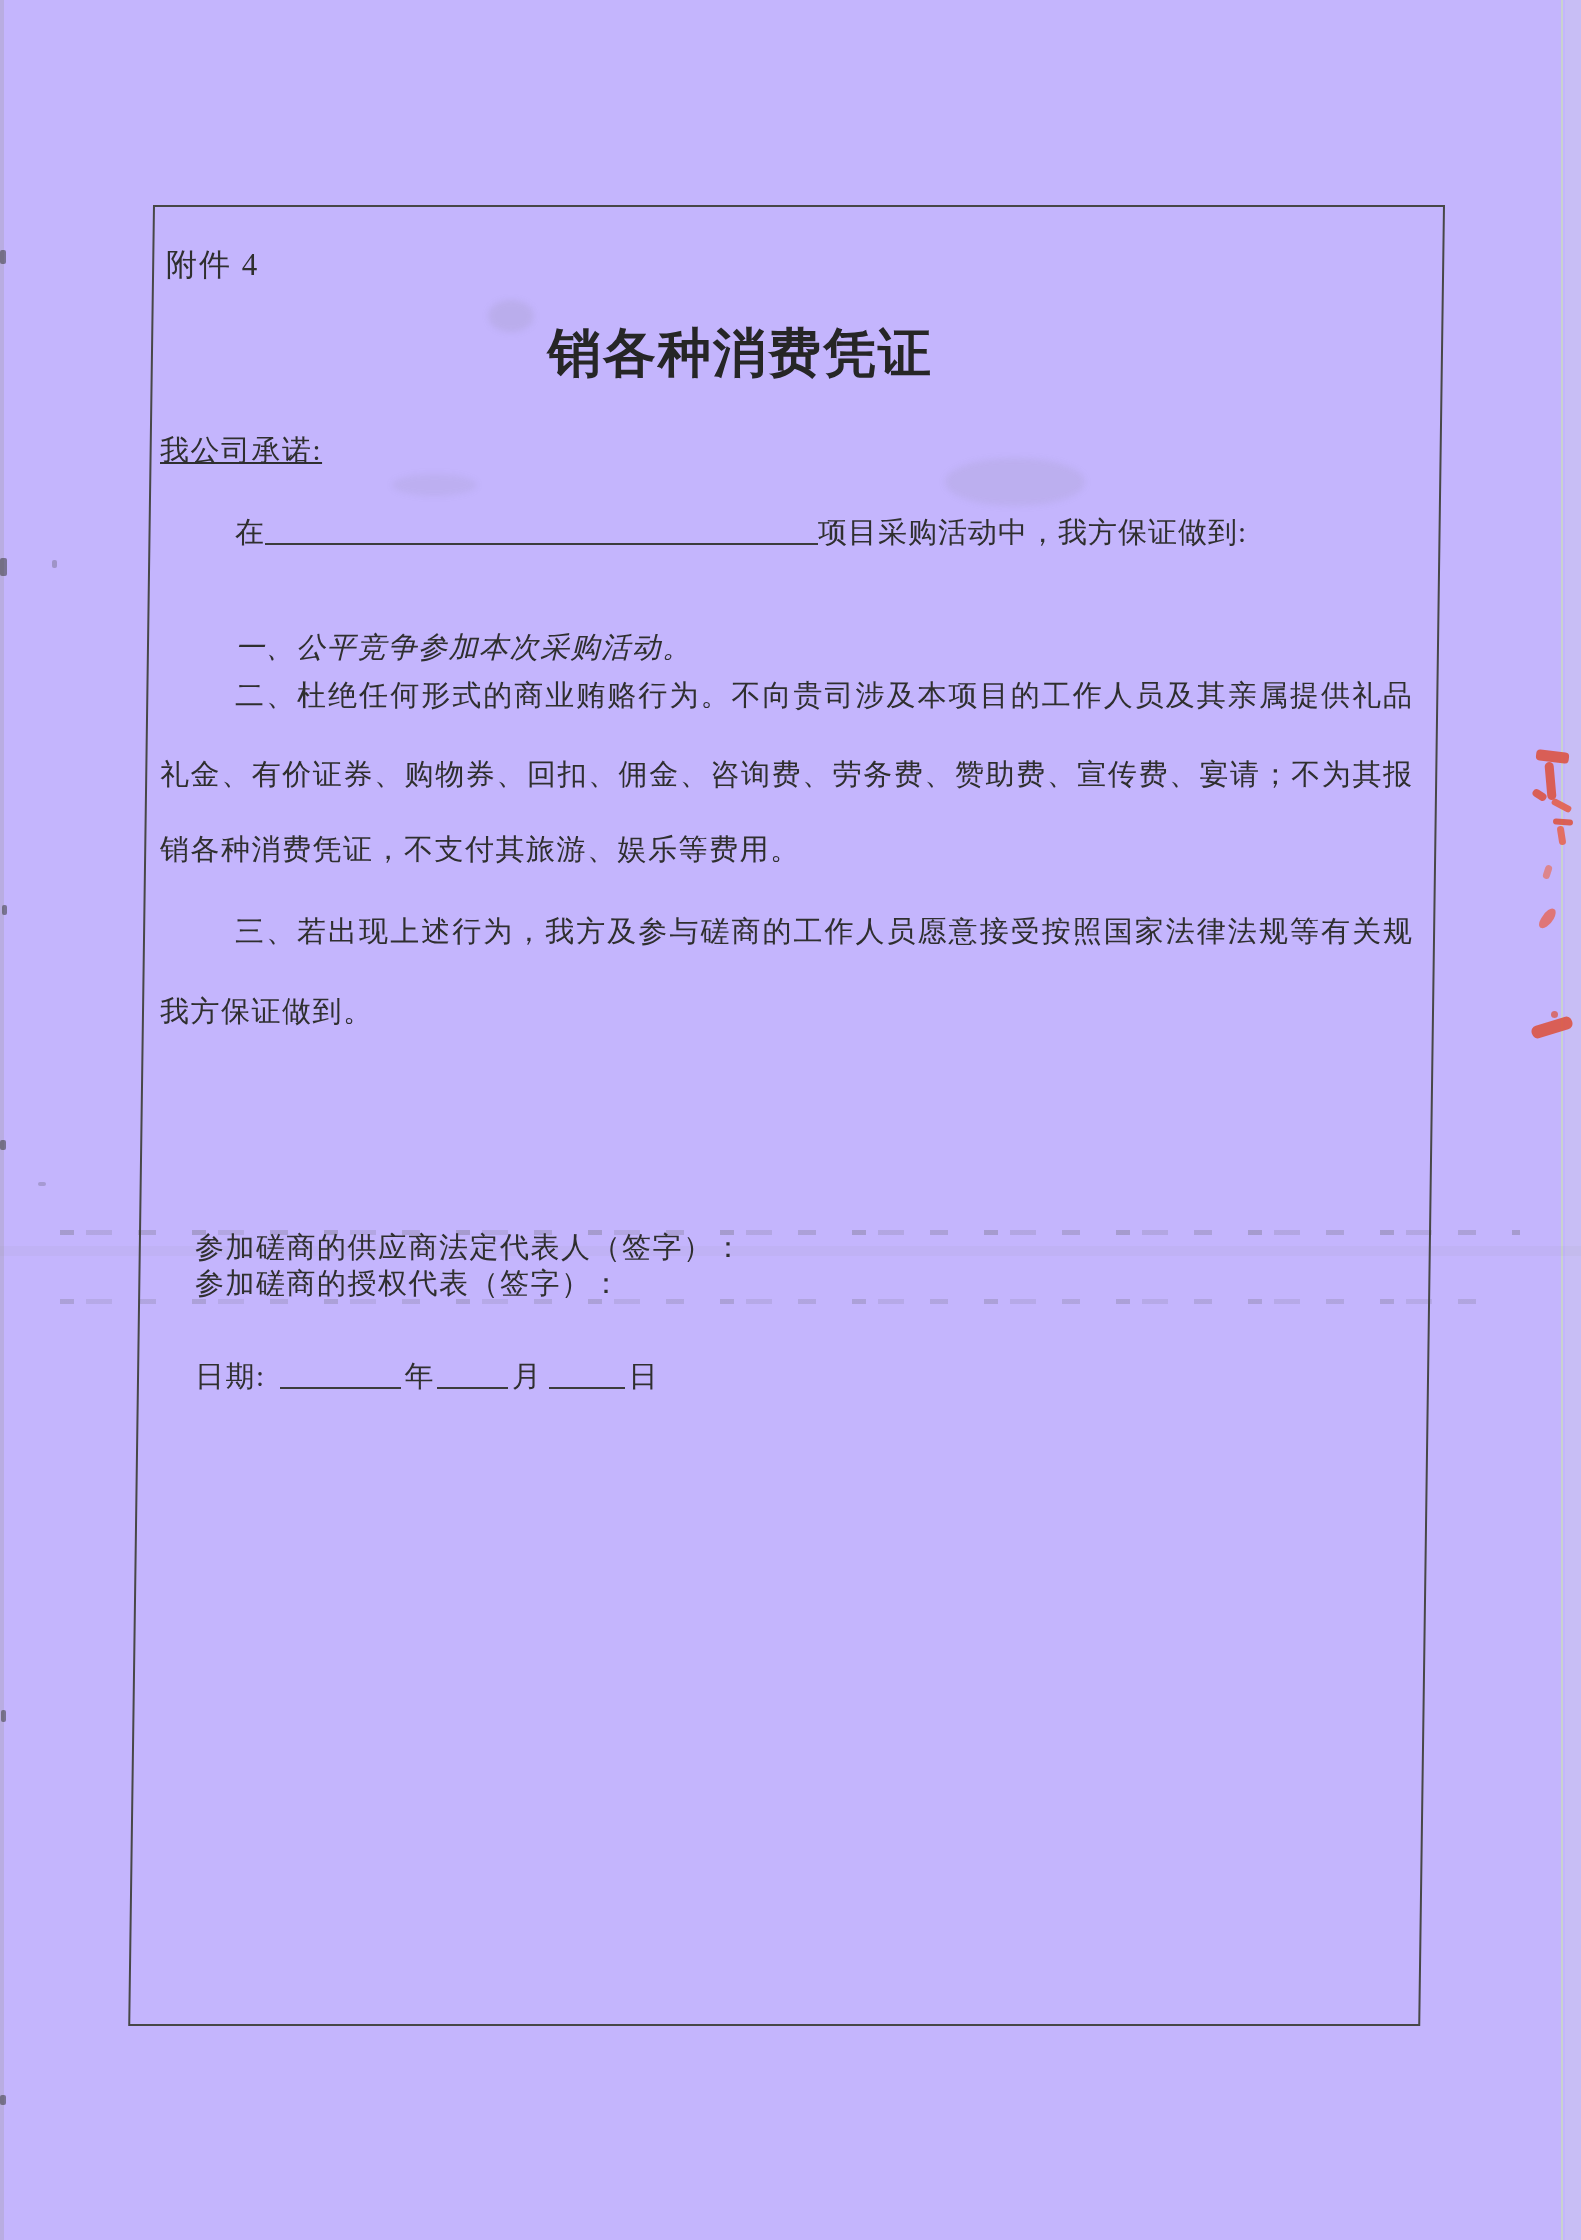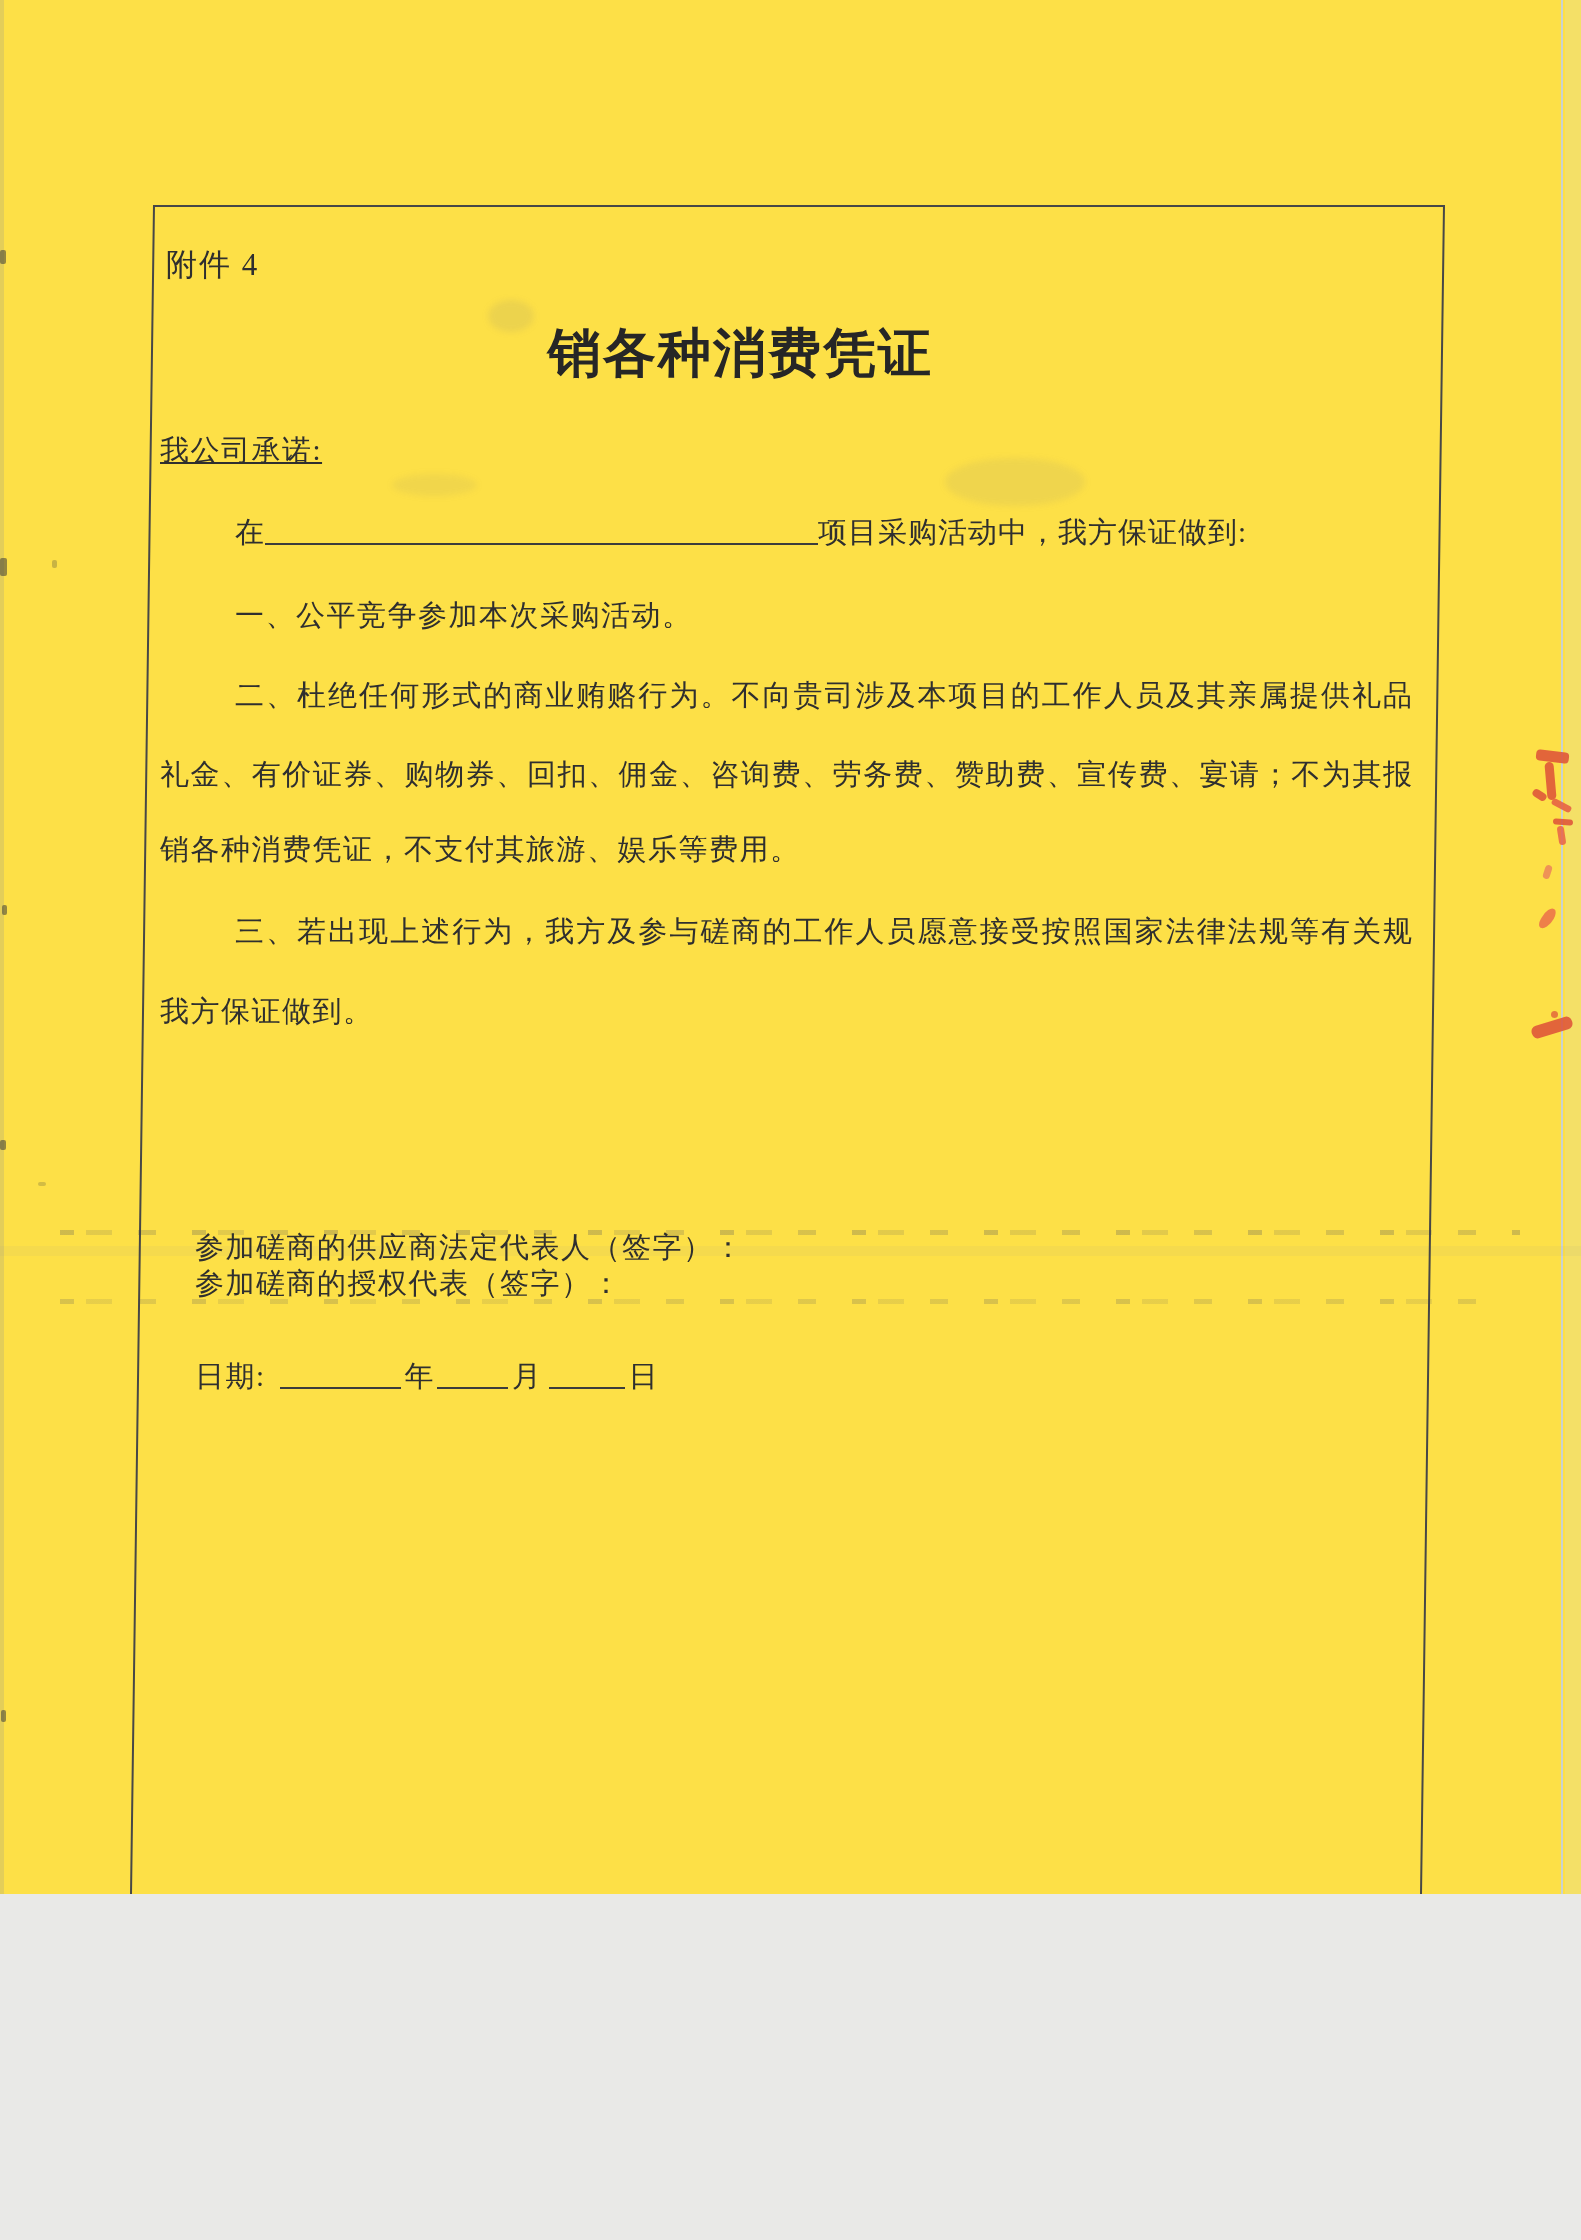--- a/index.html
+++ b/index.html
@@ -1,19 +1,19 @@
 <!DOCTYPE html>
 <html><head>
 <meta charset="utf-8">
 <style>
   html,body{margin:0;padding:0;background:#e9e9e7;}
   .page{
     position:relative;
-    width:1581px;height:1894px;
-    background:#fde047;
+    width:1581px;height:2240px;
+    background:#c4b5fd;
     overflow:hidden;
     font-family:"Liberation Serif","DejaVu Serif",serif;
     color:#2f2f2f;
   }
   
   .edge-left{position:absolute;left:0;top:0;width:4px;height:2240px;background:rgba(150,150,145,.25);}
   .page-edge-line{position:absolute;top:0;width:2px;height:2240px;background:#c9d2cf;}
   .page-edge-shade{position:absolute;top:0;right:0;width:16px;height:2240px;background:rgba(215,224,219,.22);}
   .speck{position:absolute;background:rgba(60,60,58,.55);border-radius:2px;filter:blur(.4px);}
   .smudge{position:absolute;border-radius:50%;filter:blur(3px);}
@@ -104,21 +104,21 @@
   <div class="t attach">附件 4</div>
 
   <h1 class="doc-title">销各种消费凭证</h1>
 
   <div class="t" style="left:160px;top:433px;text-decoration:underline;">我公司承诺:</div>
 
   <div class="t" style="left:160px;top:514px;letter-spacing:1px;">
     <span class="indent-pad"></span><span>在</span><span class="blank blank-project"></span><span>项目采购活动中，我方保证做到:</span>
   </div>
 
-  <div class="t" style="left:160px;top:598px;">
+  <div class="t" style="left:160px;top:630px;font-style:italic;">
     <span class="indent-pad"></span><span>一、公平竞争参加本次采购活动。</span>
   </div>
 
   <div class="jline indent" style="top:678px;">二、杜绝任何形式的商业贿赂行为。不向贵司涉及本项目的工作人员及其亲属提供礼品</div>
   <div class="jline" style="top:757px;">礼金、有价证券、购物券、回扣、佣金、咨询费、劳务费、赞助费、宣传费、宴请；不为其报</div>
   <div class="t" style="left:160px;top:832px;text-align:center;">销各种消费凭证，不支付其旅游、娱乐等费用。</div>
 
   <div class="jline indent" style="top:914px;">三、若出现上述行为，我方及参与磋商的工作人员愿意接受按照国家法律法规等有关规</div>
   <div class="t" style="left:160px;top:994px;">我方保证做到。</div>
 

